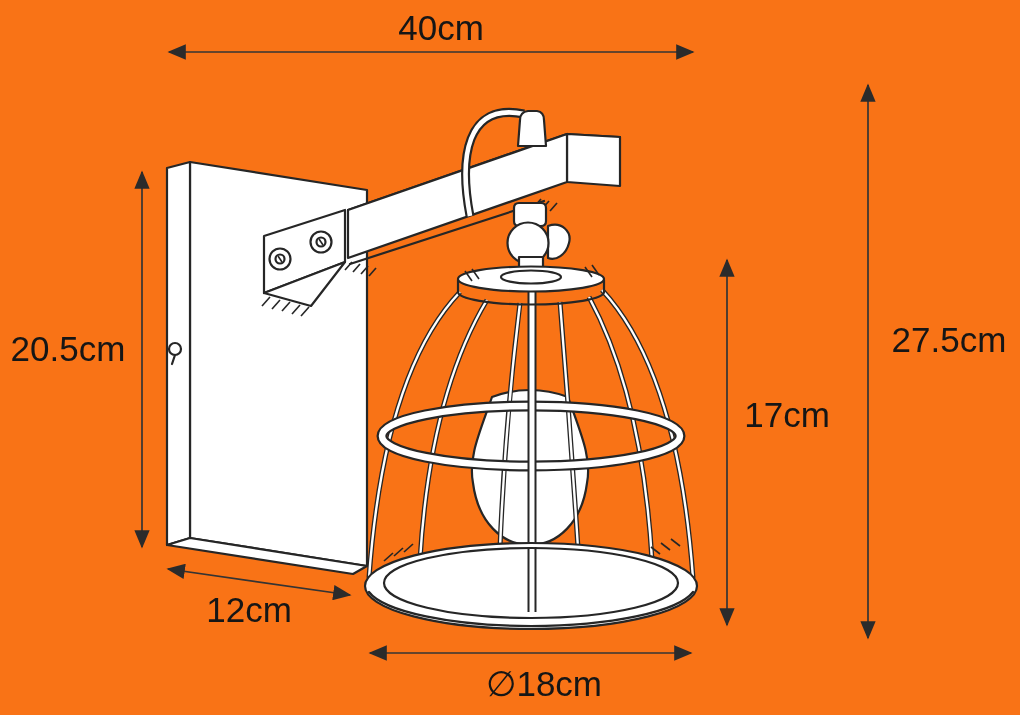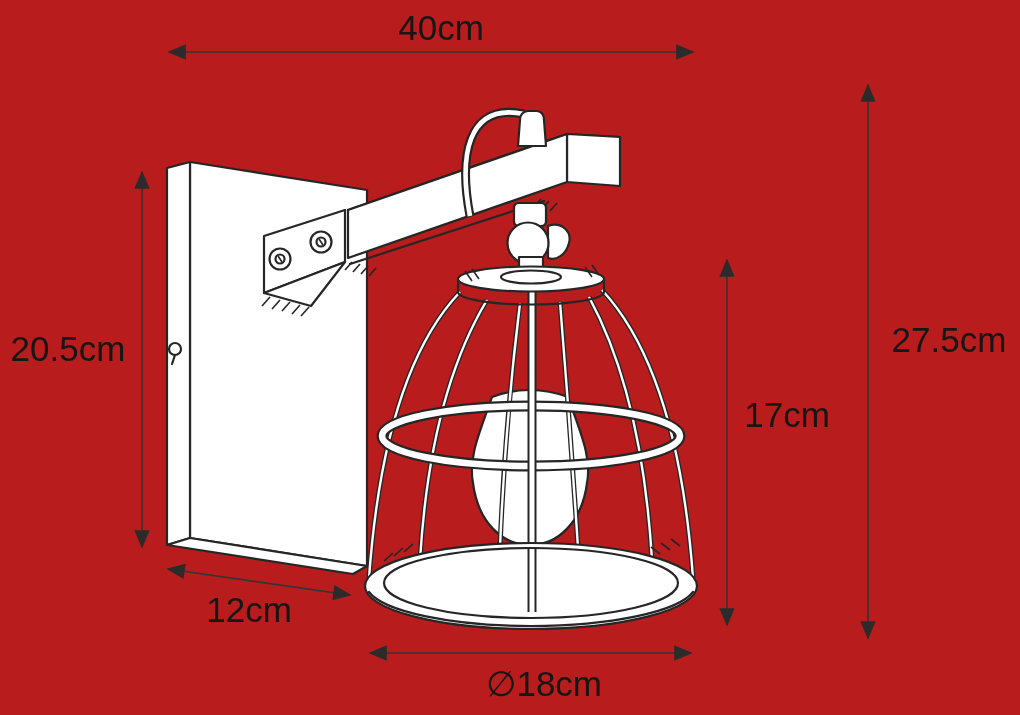--- a/index.html
+++ b/index.html
@@ -1,19 +1,19 @@
 <!DOCTYPE html>
 <html><head>
 <meta charset="utf-8">
 <style>
   html,body{margin:0;padding:0;background:#ffffff;}
   .canvas{
     position:relative;
     width:1020px;height:715px;
-    background:#b91c1c;
+    background:#f97316;
     overflow:hidden;
     font-family:"Liberation Sans", sans-serif;
   }
   svg{display:block;}
   .dimtext{
     font-family:"Liberation Sans","DejaVu Sans",sans-serif;
     font-size:35px;
     fill:#161616;
   }
   .draw{stroke:#262626;stroke-width:2.2;fill:none;stroke-linecap:round;stroke-linejoin:round;}

